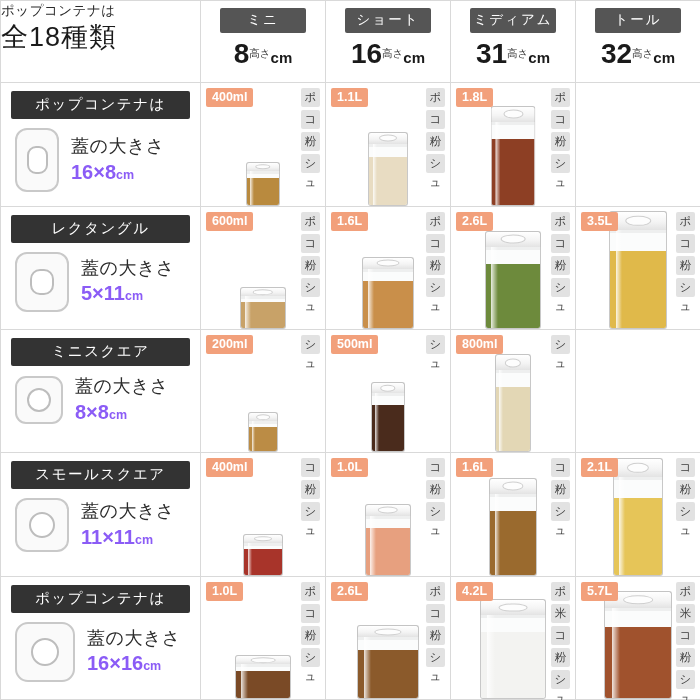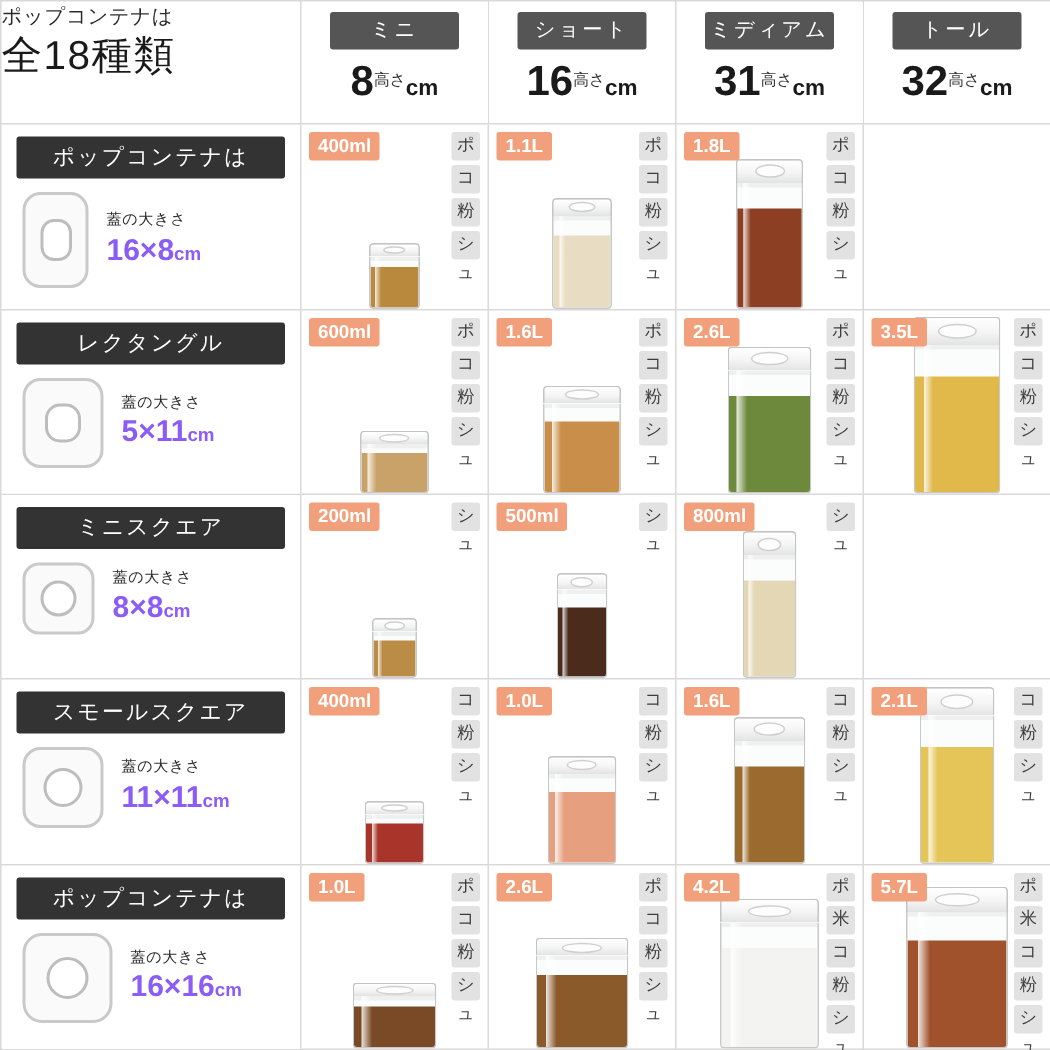--- a/index.html
+++ b/index.html
@@ -87,21 +87,21 @@
     display:flex;align-items:center;justify-content:center;
     flex:none;
   }
   .lidshape .hole{
     border:2px solid #bdbdbd;
     background:#ffffff;
   }
   .lidtext{
     margin-left:12px;line-height:1.32;
   }
-  .lidtext .t1{font-size:10px;color:#2b2b2b;letter-spacing:.5px;}
+  .lidtext .t1{font-size:18px;color:#2b2b2b;letter-spacing:.5px;}
   .lidtext .t2{font-size:20px;font-weight:bold;color:#8b5cf6;letter-spacing:0;}
   .lidtext .t2 .u{font-size:12.5px;font-weight:bold;}
 
   
   .cap{
     position:absolute;top:5px;left:5px;
     background:#f2a07b;
     color:#ffffff;
     font-size:12.5px;
     font-weight:bold;

